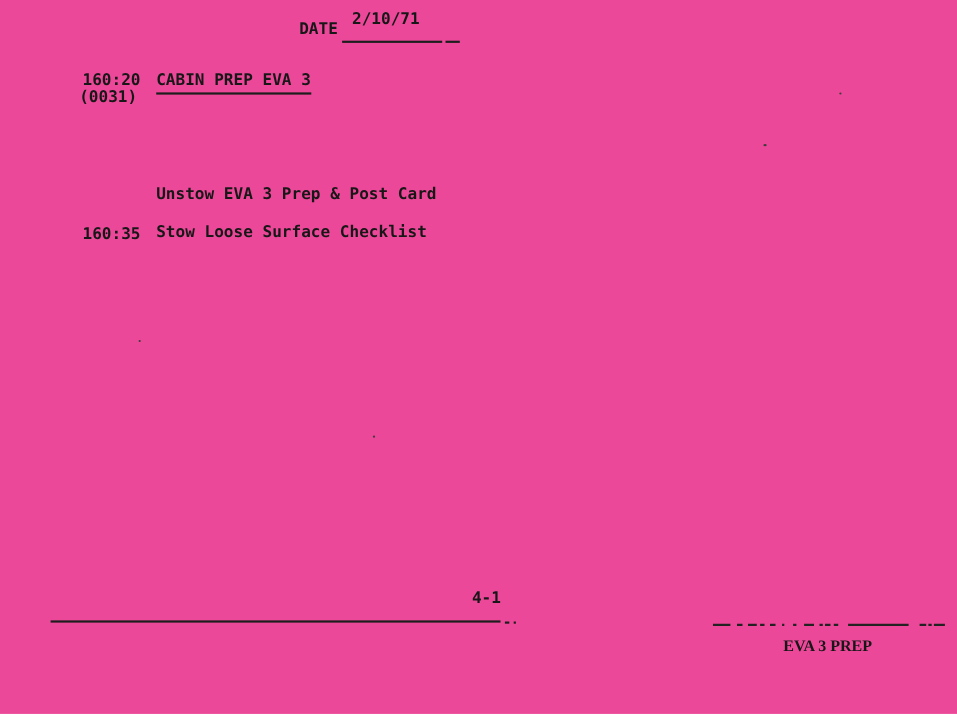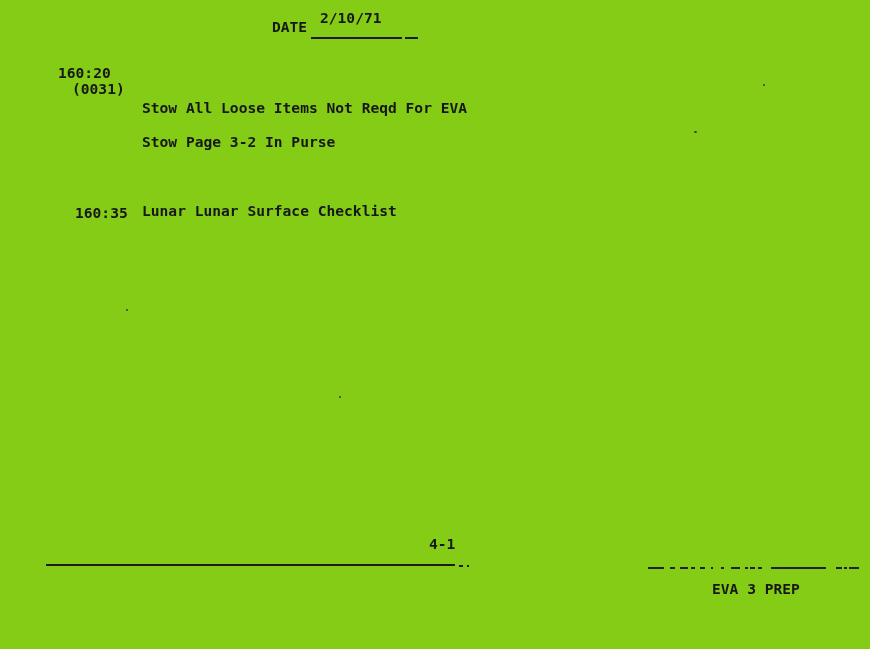--- a/index.html
+++ b/index.html
@@ -9,56 +9,56 @@
     overflow: hidden;
   }
   .page {
     position: relative;
     width: 870px; height: 649px;
     font-family: "DejaVu Sans Mono", "Liberation Mono", monospace;
     font-size: 14.6px;
     font-weight: bold;
     line-height: 15px;
     color: #171717;
-    background: #84cc16;
+    background: #ec4899;
   }
   .abs { position: absolute; white-space: pre; }
   .rule { position: absolute; background: #1d1d1d; }
   .title-underlined { border-bottom: 2px solid #1d1d1d; padding-bottom: 4px; }
   .speck { position: absolute; background: #3c3c3c; border-radius: 50%; }
   .dashrule { position: absolute; }
 </style>
 </head>
 <body>
 
 <div class="page">
 
   <span class="abs" style="left:272px; top:19px;">DATE</span>
   <span class="abs" style="left:320px; top:10px;">2/10/71</span>
   <div class="rule" style="left:311px; top:37px; width:91px; height:2px;"></div>
   <div class="rule" style="left:405px; top:37px; width:13px; height:2px;"></div>
 
-  <span class="abs" style="left:58px; top:65px;">160:20</span>
+  <span class="abs" style="left:75px; top:65px;">160:20</span>
+  <span class="abs title-underlined" style="left:142px; top:65px;">CABIN PREP EVA 3</span>
   <span class="abs" style="left:72px; top:81px;">(0031)</span>
 
-  <span class="abs" style="left:142px; top:100px;">Stow All Loose Items Not Reqd For EVA</span>
-  <span class="abs" style="left:142px; top:134px;">Stow Page 3-2 In Purse</span>
+  <span class="abs" style="left:142px; top:169px;">Unstow EVA 3 Prep &amp; Post Card</span>
   <span class="abs" style="left:75px; top:205px;">160:35</span>
-  <span class="abs" style="left:142px; top:203px;">Lunar Lunar Surface Checklist</span>
+  <span class="abs" style="left:142px; top:203px;">Stow Loose Surface Checklist</span>
 
   <span class="abs" style="left:429px; top:536px;">4-1</span>
 
   <div class="rule" style="left:46px; top:564px; width:409px; height:2px;"></div>
   <div class="rule" style="left:459px; top:565px; width:4px; height:2px;"></div>
   <div class="rule" style="left:467px; top:565px; width:2px; height:2px;"></div>
 
   <svg class="dashrule" style="left:648px; top:566px;" width="218" height="4" aria-hidden="true">
     <line x1="0" y1="2" x2="218" y2="2" stroke="#222222" stroke-width="2" stroke-dasharray="16 6 5 5 8 3 4 5 5 6 2 8 3 7 9 5 3 2 5 3 4 9 55 10 6 2 3 2 10"></line>
   </svg>
 
-  <span class="abs" style="left:712px; top:581px;">EVA 3 PREP</span>
+  <span class="abs" style="left:712px; top:581px;font-family:Liberation Serif, serif;">EVA 3 PREP</span>
 
   <div class="speck" style="left:763px; top:84px; width:2px; height:2px;"></div>
   <div class="speck" style="left:694px; top:131px; width:3px; height:2px;"></div>
   <div class="speck" style="left:126px; top:309px; width:2px; height:2px;"></div>
   <div class="speck" style="left:339px; top:396px; width:2px; height:2px;"></div>
 
 </div>
 
 </body></html>

